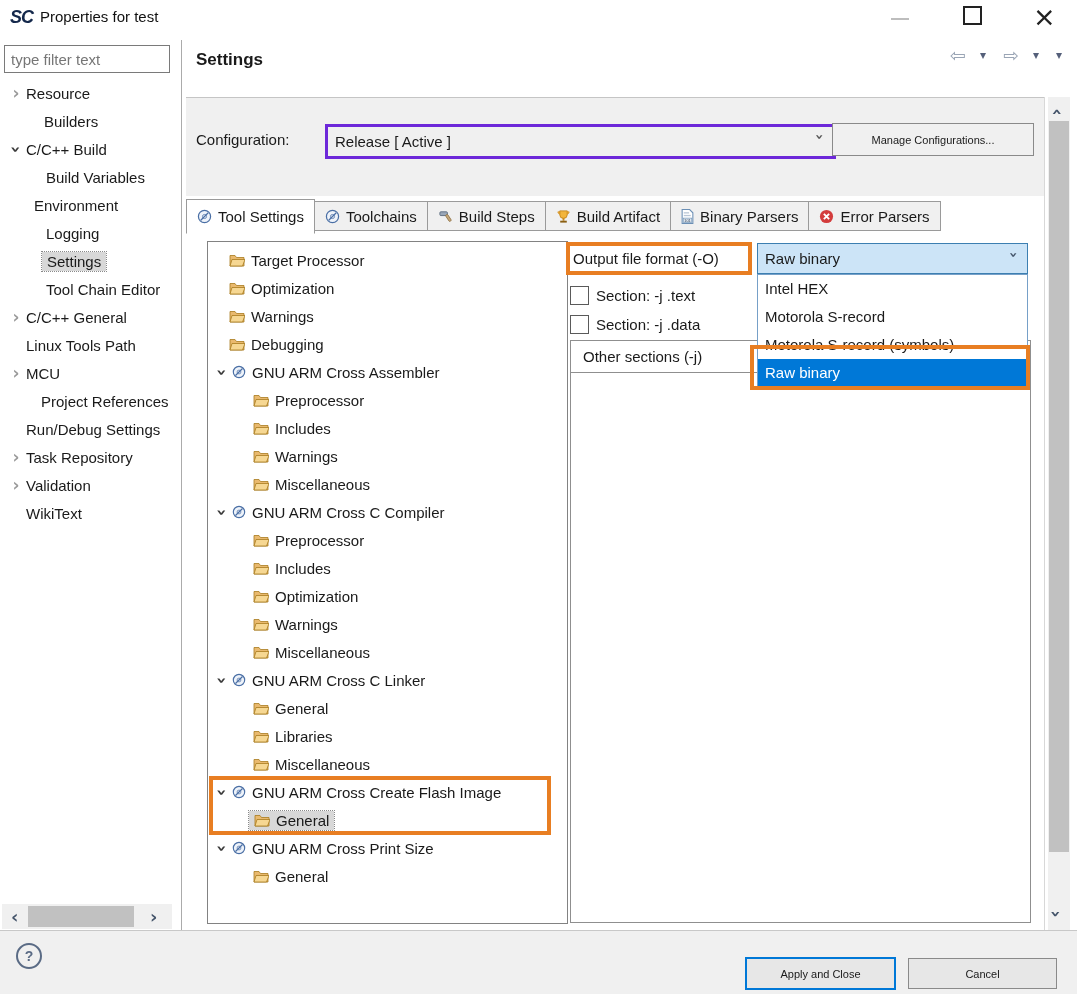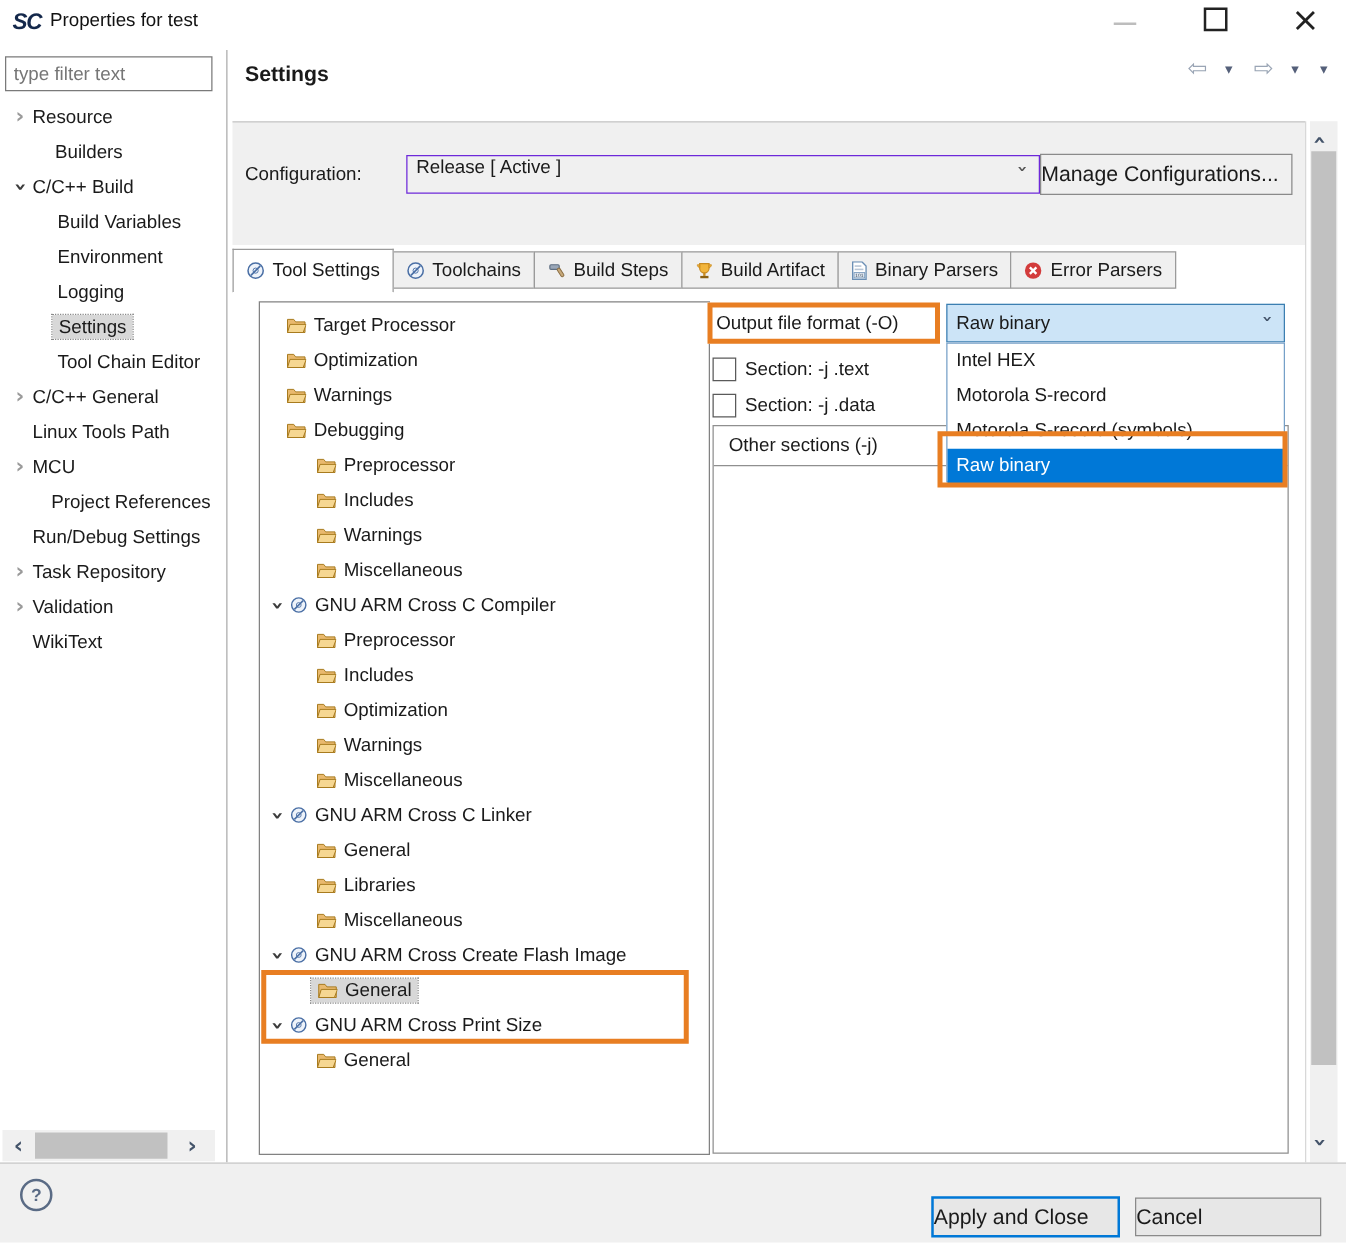--- a/index.html
+++ b/index.html
@@ -16,21 +16,21 @@
   .sbar-arrow{display:inline-block;font-weight:bold;color:#44546a;font-size:18px;line-height:1;
               font-family:"DejaVu Sans",sans-serif}
   .rot90{transform:rotate(90deg)}.rot-90{transform:rotate(-90deg)}
   .tab{height:28px;display:inline-flex;align-items:center;padding:0 10px;background:#f0f0f0;
        border:1px solid #9a9a9a;margin-right:-1px;position:relative}
   .tab.active{height:33px;background:#fff;z-index:2;border-bottom:1px solid #fff}
   .opt{height:28px;line-height:28px;padding-left:7px;white-space:nowrap;overflow:hidden}
   .opt.sel{background:#0078d7;color:#fff}
   .cbx{width:17px;height:17px;background:#fff;border:1px solid #5a5a5a;flex:0 0 17px;margin-right:7px}
   input::placeholder{color:#767676;opacity:1}
-  .btn{display:flex;align-items:center;background:#e7e7e7;font-size:17px}
+  .btn{display:flex;align-items:center;justify-content:center;background:#e7e7e7;font-size:11px}
 </style>
 </head>
 <body>
 
 <div class="abs" style="left:0;top:0;width:886px;height:40px;background:#fff">
   <span class="abs" style="left:10px;top:7px;font-weight:bold;font-style:italic;font-size:18px;color:#14284b;letter-spacing:-1px">SC</span>
   <span class="abs" style="left:40px;top:8px;font-size:15px;color:#111">Properties for test</span>
   <span class="abs" style="left:891px;top:18px;width:18px;height:2px;background:#bdbdbd"></span>
   <span class="abs" style="left:963px;top:6px;width:15px;height:15px;border:2px solid #222"></span>
   <span class="abs" style="left:1033px;top:1px;font-size:27px;color:#222;font-family:'DejaVu Sans',sans-serif">×</span>
@@ -51,21 +51,21 @@
     </div>
     <div class="row" style="padding-left:6px">
       <span class="chevbox">
           <span class="gchev exp">›</span>
         </span>
       <span>C/C++ Build</span>
     </div>
     <div class="row" style="padding-left:46px">
       <span>Build Variables</span>
     </div>
-    <div class="row" style="padding-left:46px">
+    <div class="row" style="padding-left:34px">
       <span>Environment</span>
     </div>
     <div class="row" style="padding-left:46px">
       <span>Logging</span>
     </div>
     <div class="row" style="padding-left:42px">
       <span class="selpill">Settings</span>
     </div>
     <div class="row" style="padding-left:46px">
       <span>Tool Chain Editor</span>
@@ -126,21 +126,21 @@
 <div class="abs" style="left:940px;top:44px;width:130px;height:26px">
   <span class="abs" style="left:10px;top:0;font-size:19px;color:#9aa5b5;font-family:'DejaVu Sans',sans-serif">⇦</span>
   <span class="abs" style="left:40px;top:4px;font-size:12px;color:#55607a;font-family:'DejaVu Sans',sans-serif">▾</span>
   <span class="abs" style="left:63px;top:0;font-size:19px;color:#9aa5b5;font-family:'DejaVu Sans',sans-serif">⇨</span>
   <span class="abs" style="left:93px;top:4px;font-size:12px;color:#55607a;font-family:'DejaVu Sans',sans-serif">▾</span>
   <span class="abs" style="left:116px;top:4px;font-size:12px;color:#55607a;font-family:'DejaVu Sans',sans-serif">▾</span>
 </div>
 
 <div class="abs" style="left:186px;top:97px;width:858px;height:98px;background:#f0f0f0;border-top:1px solid #c5c5c5">
   <span class="abs" style="left:10px;top:33px">Configuration:</span>
-  <div class="abs" style="left:139px;top:26px;width:498px;height:29px;background:#f0f0f0;border:1px solid #6d28d9;display:flex;padding-left:7px">
+  <div class="abs" style="left:139px;top:26px;width:498px;height:29px;background:#f0f0f0;border:3px solid #6d28d9;display:flex;align-items:center;padding-left:7px">
     <span>Release  [ Active ]</span>
     <span class="abs" style="right:10px;top:2px;font-size:14px;color:#555;transform:rotate(90deg);font-family:'DejaVu Sans',sans-serif;font-weight:bold">›</span>
   </div>
   <div class="abs btn" style="left:646px;top:25px;width:200px;height:31px;border:1px solid #8a8a8a;background:#f0f0f0">
     <span>Manage Configurations...</span>
   </div>
 </div>
 
 <div class="abs" style="left:186px;top:199px;height:34px;display:flex;align-items:center">
   <div class="tab active">
@@ -239,20 +239,33 @@
     <div class="row" style="padding-left:21px">
       <span class="icon">
           <svg width="16" height="13" viewBox="0 0 16 13">
             <path d="M1 1.5h5l1.5 2H15V12H1z" fill="#e9b96e" stroke="#a87b1e" stroke-width="0.8"></path>
             <path d="M1 12l2-6.5h13L13.5 12z" fill="#f6d792" stroke="#a87b1e" stroke-width="0.8"></path>
           </svg>
         </span>
       <span>Debugging</span>
     </div>
 
+    <div class="row" style="padding-left:4px">
+      <span class="chevbox">
+          <span class="gchev exp">›</span>
+        </span>
+      <span class="icon">
+          <svg width="14" height="14" viewBox="0 0 16 16">
+            <circle cx="8" cy="8" r="6.5" fill="#eef3fa" stroke="#4a6fa5" stroke-width="1.3"></circle>
+            <path d="M4 12L12 4" stroke="#4a6fa5" stroke-width="1.4"></path>
+            <circle cx="8" cy="8" r="2.2" fill="none" stroke="#4a6fa5" stroke-width="0.8"></circle>
+          </svg>
+        </span>
+      <span>GNU ARM Cross Assembler</span>
+    </div>
 
     <div class="row" style="padding-left:45px">
       <span class="icon">
           <svg width="16" height="13" viewBox="0 0 16 13">
             <path d="M1 1.5h5l1.5 2H15V12H1z" fill="#e9b96e" stroke="#a87b1e" stroke-width="0.8"></path>
             <path d="M1 12l2-6.5h13L13.5 12z" fill="#f6d792" stroke="#a87b1e" stroke-width="0.8"></path>
           </svg>
         </span>
       <span>Preprocessor</span>
     </div>

